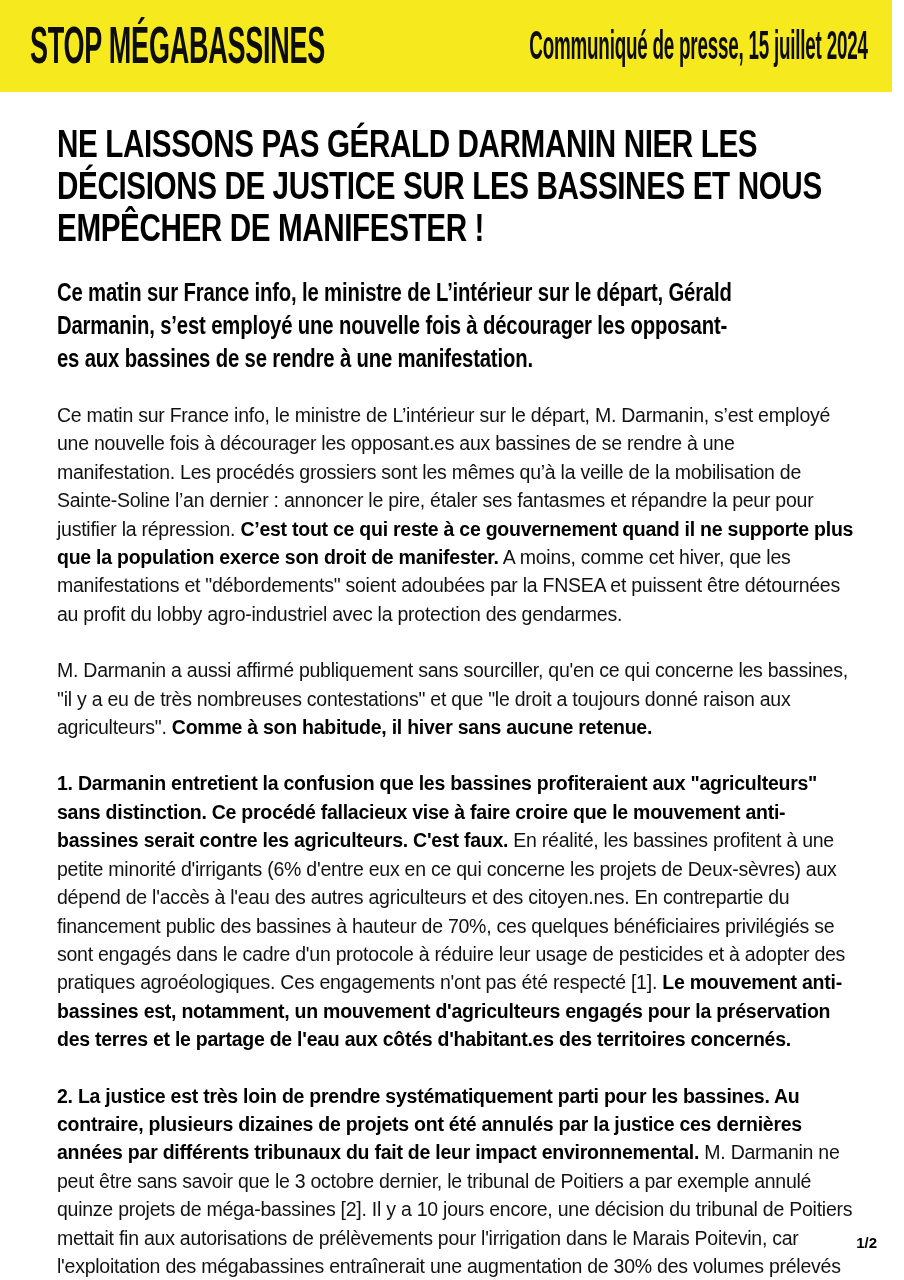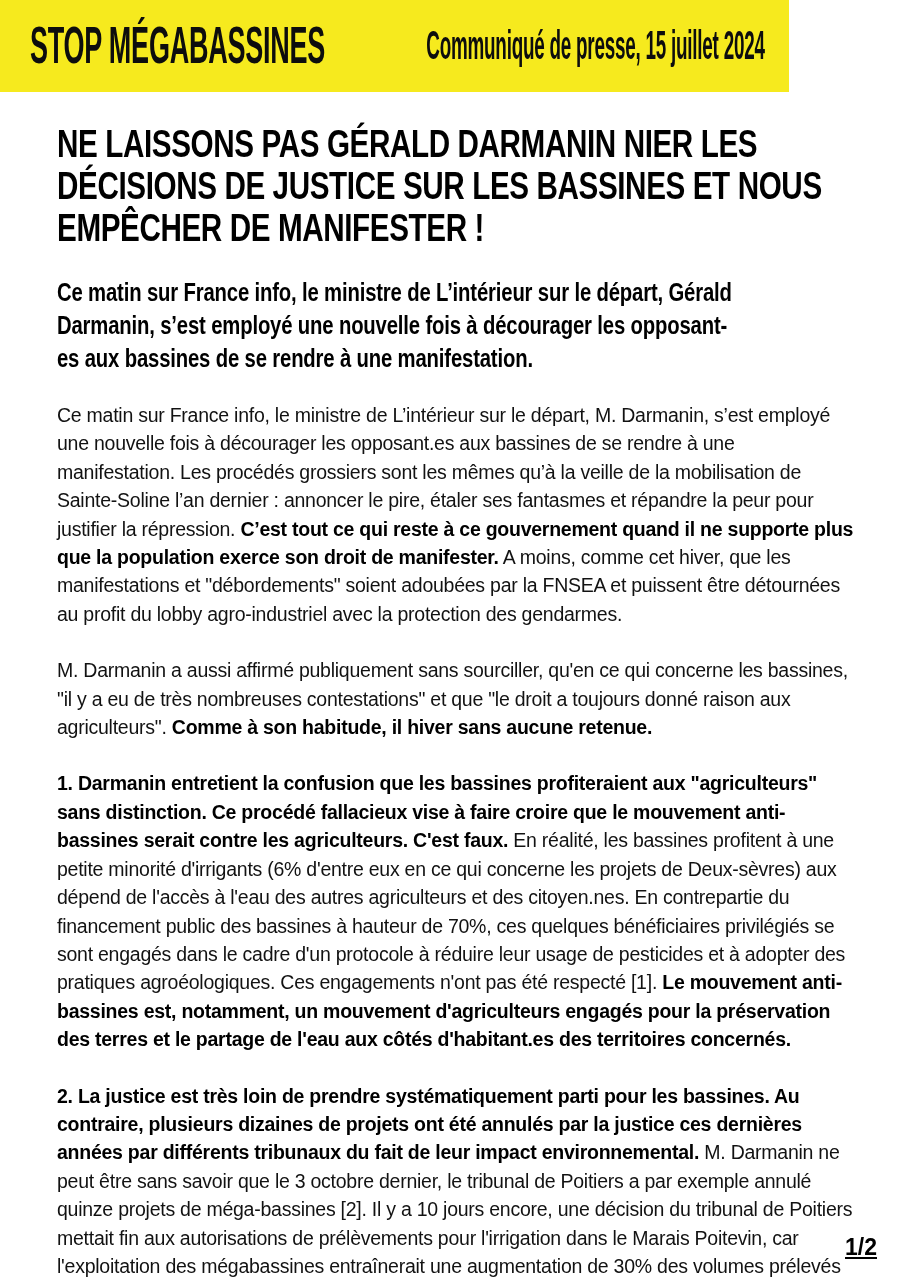--- a/index.html
+++ b/index.html
@@ -17,21 +17,21 @@
     position:relative;
     width:904px;
     height:1280px;
     background:#ffffff;
     overflow:hidden;
     margin:0 auto;
   }
   
   .masthead{
     position:relative;
-    width:789px;
+    width:892px;
     height:92px;
     background:var(--yellow);
   }
   .brand{
     position:absolute;
     left:30px;
     top:50%;
     transform:translateY(-52%) scaleX(0.52);
     transform-origin:left center;
     font-size:52px;
@@ -89,25 +89,24 @@
     color:#121212;
   }
   .para{margin-bottom:28px;}
   .para:last-child{margin-bottom:0;}
   .para .b{font-weight:700;color:#000;}
   
   .pageno{
     position:absolute;
     top:1234px;
     right:27px;
-    font-size:23px;
+    font-size:15px;
     font-weight:700;
     letter-spacing:0;
     color:#000;
-    text-decoration:underline;
   }
 </style>
 </head>
 <body>
 
 <div class="page">
 
   <header class="masthead">
     <span class="brand">STOP MÉGABASSINES</span>
     <span class="date">Communiqué de presse, 15 juillet 2024</span>

